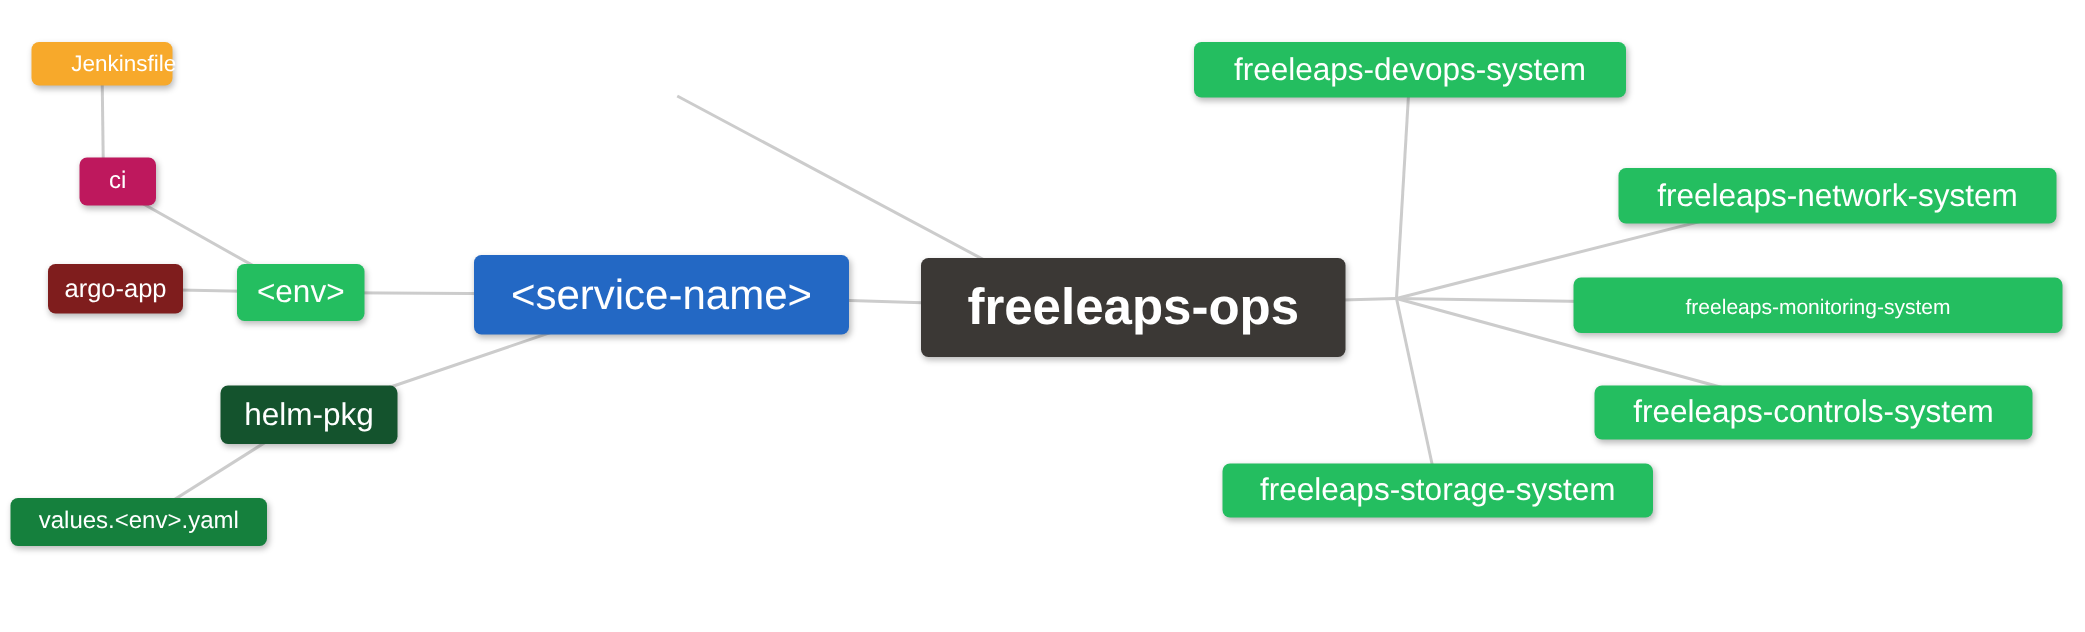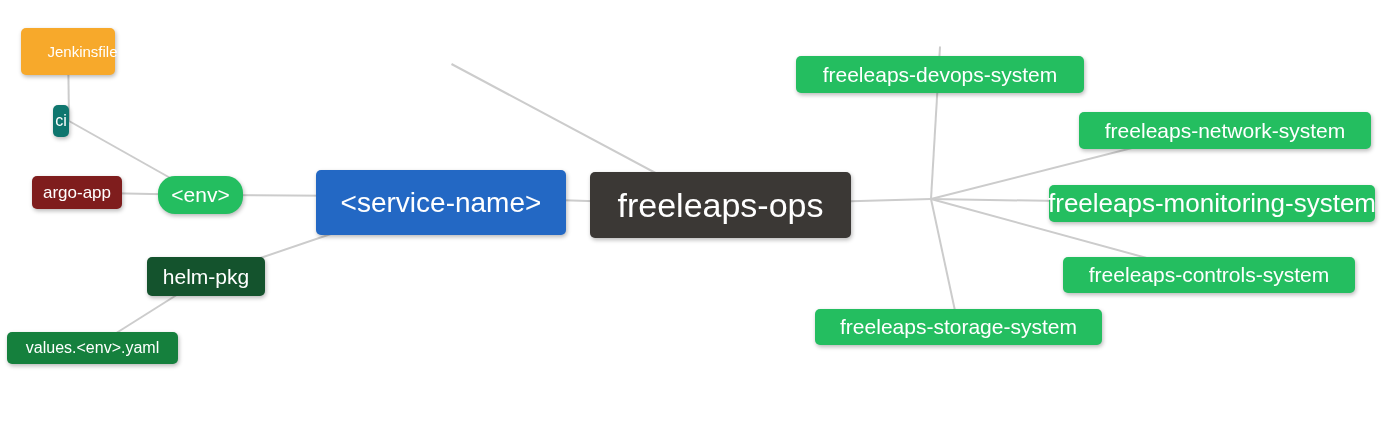--- a/index.html
+++ b/index.html
@@ -51,51 +51,51 @@
       <line x1="92.5" y1="348" x2="206" y2="276.5" stroke="#CCCCCC" stroke-width="2"></line>
       <line x1="441" y1="196.5" x2="715.5" y2="205" stroke="#CCCCCC" stroke-width="2"></line>
       <line x1="451.5" y1="64" x2="715.5" y2="205" stroke="#CCCCCC" stroke-width="2"></line>
       <line x1="715.5" y1="205" x2="931" y2="199" stroke="#CCCCCC" stroke-width="2"></line>
       <line x1="931" y1="199" x2="940" y2="46.5" stroke="#CCCCCC" stroke-width="2"></line>
       <line x1="931" y1="199" x2="1201" y2="130.5" stroke="#CCCCCC" stroke-width="2"></line>
       <line x1="931" y1="199" x2="1212" y2="203.5" stroke="#CCCCCC" stroke-width="2"></line>
       <line x1="931" y1="199" x2="1209" y2="275" stroke="#CCCCCC" stroke-width="2"></line>
       <line x1="931" y1="199" x2="958.5" y2="327" stroke="#CCCCCC" stroke-width="2"></line>
     </svg>
-<div class="node" style="left: 21px; top: 28px; width: 94px; height: 47px; background: rgb(247, 169, 43); font-size: 15px; padding-left: 29px;">
+<div class="node" style="left: 21px; top: 28px; width: 94px; height: 29px; background: rgb(247, 169, 43); font-size: 15px; padding-left: 29px;">
       <span class="label">Jenkinsfile</span>
     </div>
-    <div class="node" style="left: 53px; top: 105px; width: 16px; height: 32px; background: #0f766e; font-size: 16px;">
+    <div class="node" style="left: 53px; top: 105px; width: 51px; height: 32px; background: #be185d; font-size: 16px;">
       <span class="label">ci</span>
     </div>
     <div class="node" style="left: 32px; top: 176px; width: 90px; height: 33px; background: #7f1d1d; font-size: 17px;">
       <span class="label">argo-app</span>
     </div>
-    <div class="node" style="left: 158px; top: 176px; width: 85px; height: 38px; background: rgb(36, 190, 96); font-size: 21px; border-radius: 17px;">
+    <div class="node" style="left: 158px; top: 176px; width: 85px; height: 38px; background: rgb(36, 190, 96); font-size: 21px;">
       <span class="label">&lt;env&gt;</span>
     </div>
     <div class="node" style="left: 147px; top: 257px; width: 118px; height: 39px; background: #14532d; font-size: 21px;">
       <span class="label">helm-pkg</span>
     </div>
     <div class="node" style="left: 7px; top: 332px; width: 171px; height: 32px; background: #15803d; font-size: 16px;">
       <span class="label">values.&lt;env&gt;.yaml</span>
     </div>
-    <div class="node" style="left: 316px; top: 170px; width: 250px; height: 65px; background: rgb(35, 104, 196); font-size: 28px;">
+    <div class="node" style="left: 316px; top: 170px; width: 250px; height: 53px; background: rgb(35, 104, 196); font-size: 28px;">
       <span class="label">&lt;service-name&gt;</span>
     </div>
-    <div class="node" style="left: 590px; top: 172px; width: 261px; height: 66px; background: rgb(59, 56, 53); font-size: 34px;">
+    <div class="node" style="left: 614px; top: 172px; width: 283px; height: 66px; background: rgb(59, 56, 53); font-size: 34px; font-weight: bold;">
       <span class="label">freeleaps-ops</span>
     </div>
-    <div class="node" style="left: 796px; top: 28px; width: 288px; height: 37px; background: rgb(36, 190, 96); font-size: 21px; margin-top: 28px;">
+    <div class="node" style="left: 796px; top: 28px; width: 288px; height: 37px; background: rgb(36, 190, 96); font-size: 21px;">
       <span class="label">freeleaps-devops-system</span>
     </div>
     <div class="node" style="left: 1055px; top: 112px; width: 292px; height: 37px; background: rgb(36, 190, 96); font-size: 21px; margin-left: 24px;">
       <span class="label">freeleaps-network-system</span>
     </div>
-    <div class="node" style="left: 1049px; top: 185px; width: 326px; height: 37px; background: rgb(36, 190, 96); font-size: 26px; text-align: right;">
+    <div class="node" style="left: 1049px; top: 185px; width: 326px; height: 37px; background: rgb(36, 190, 96); font-size: 14px; text-align: right;">
       <span class="label">freeleaps-monitoring-system</span>
     </div>
     <div class="node" style="left: 1063px; top: 257px; width: 292px; height: 36px; background: rgb(36, 190, 96); font-size: 21px;">
       <span class="label">freeleaps-controls-system</span>
     </div>
     <div class="node" style="left: 815px; top: 309px; width: 287px; height: 36px; background: rgb(36, 190, 96); font-size: 21px;">
       <span class="label">freeleaps-storage-system</span>
     </div>
   </div>
 

